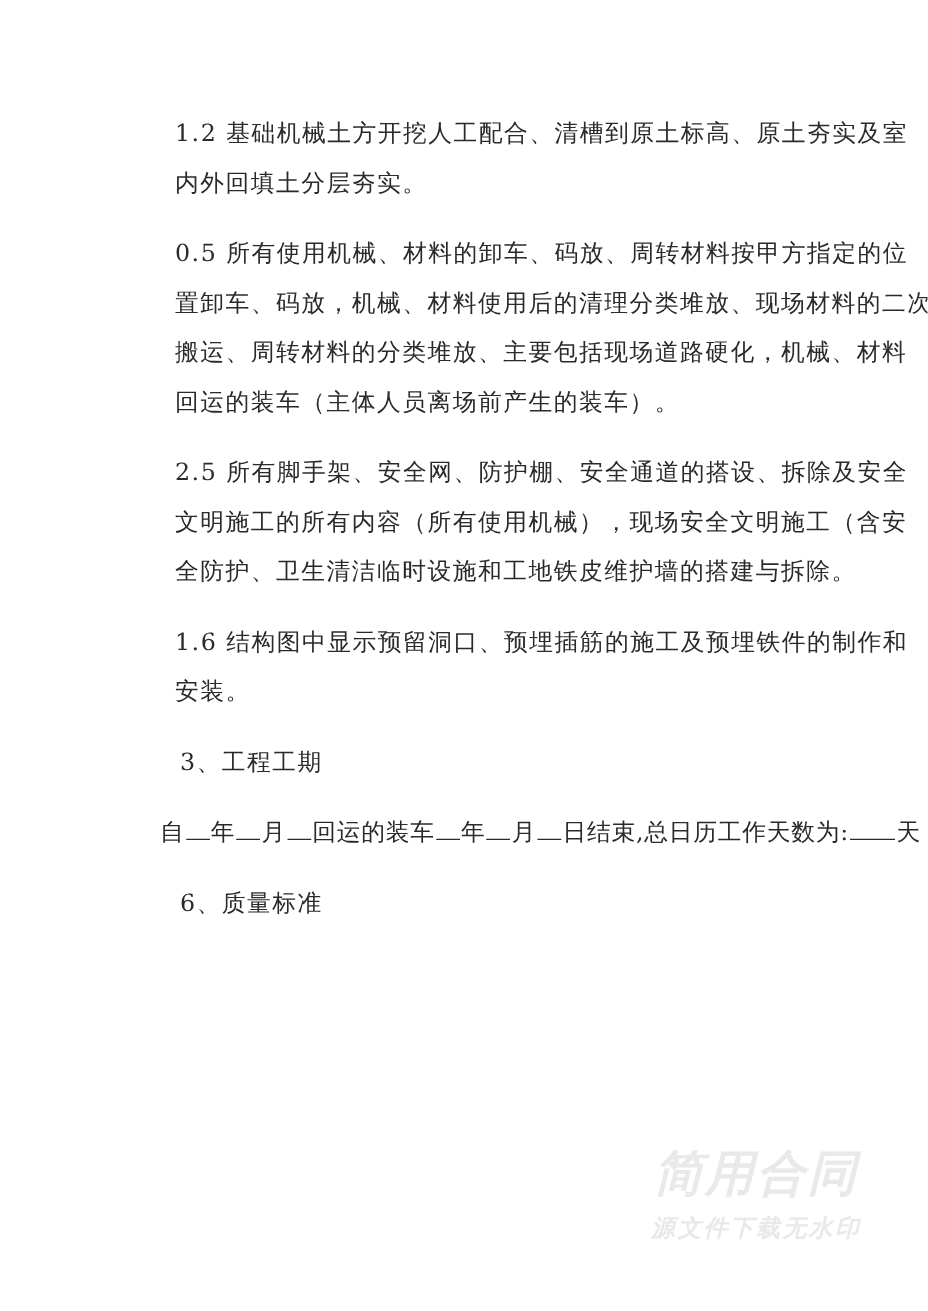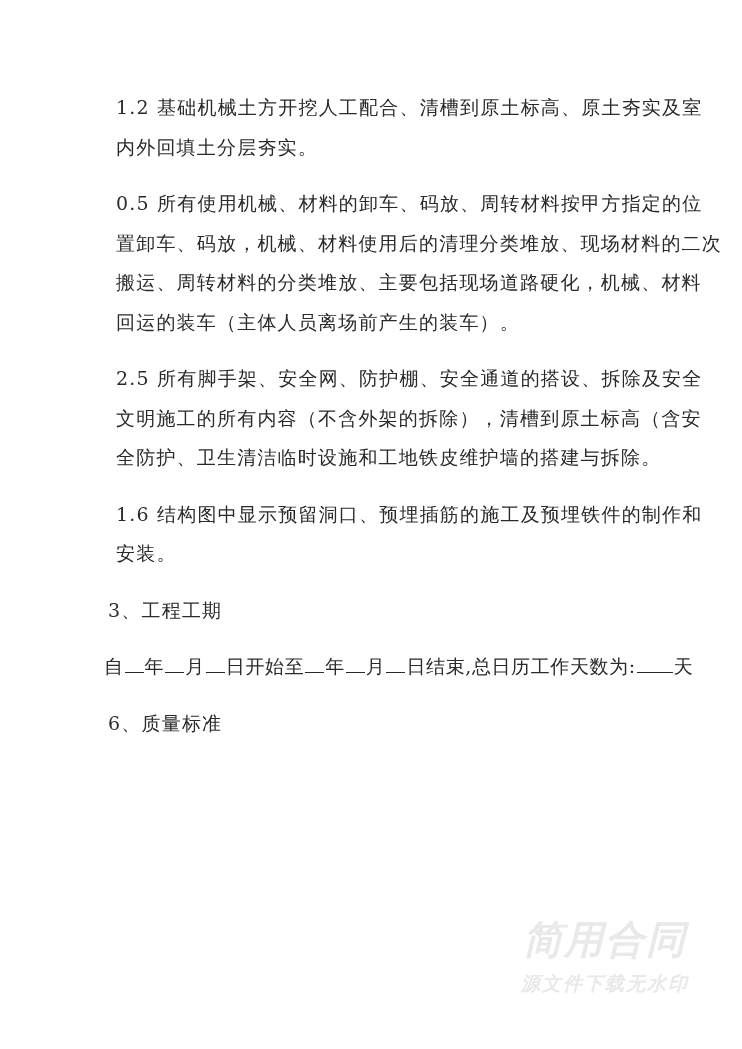--- a/index.html
+++ b/index.html
@@ -10,21 +10,21 @@
     body {
       width: 742px;
       height: 1049px;
       position: relative;
       overflow: hidden;
       font-family: "DejaVu Serif", "Liberation Serif", serif;
       color: #2a2a2a;
     }
     .page {
       position: absolute;
-      left: 104px;
+      left: 128px;
       top: 88px;
       width: 516px;
     }
     .para {
       font-size: 19px;
       line-height: 39.5px;
       letter-spacing: 1.2px;
       margin: 0 0 17px 0;
       text-align: justify;
     }
@@ -32,21 +32,21 @@
       text-indent: 12px;
     }
     .para .ln {
       display: block;
       white-space: nowrap;
     }
     .heading {
       font-size: 19px;
       line-height: 39.5px;
       letter-spacing: 1.2px;
-      margin: 0 0 17px 4px;
+      margin: 0 0 17px 16px;
     }
     .schedule {
       font-size: 19px;
       line-height: 39.5px;
       letter-spacing: 0.6px;
       margin: 0 0 17px 0;
       white-space: nowrap;
     }
     .blank {
       display: inline-block;
@@ -93,33 +93,33 @@
   <div class="para indent">
     <span class="ln">0.5 所有使用机械、材料的卸车、码放、周转材料按甲方指定的位</span>
     <span class="ln">置卸车、码放，机械、材料使用后的清理分类堆放、现场材料的二次</span>
     <span class="ln">搬运、周转材料的分类堆放、主要包括现场道路硬化，机械、材料</span>
     <span class="ln">回运的装车（主体人员离场前产生的装车）。</span>
   </div>
 
 
   <div class="para indent">
     <span class="ln">2.5 所有脚手架、安全网、防护棚、安全通道的搭设、拆除及安全</span>
-    <span class="ln">文明施工的所有内容（不含外架的拆除），清槽到原土标高（含安</span>
+    <span class="ln">文明施工的所有内容（所有使用机械），现场安全文明施工（含安</span>
     <span class="ln">全防护、卫生清洁临时设施和工地铁皮维护墙的搭建与拆除。</span>
   </div>
 
   <div class="para indent">
     <span class="ln">1.6 结构图中显示预留洞口、预埋插筋的施工及预埋铁件的制作和</span>
     <span class="ln">安装。</span>
   </div>
 
   <div class="heading">3、工程工期</div>
 
   <div class="schedule">
-    <span>自</span><span class="blank short"></span><span>年</span><span class="blank short"></span><span>月</span><span class="blank short"></span><span>日开始至</span><span class="blank short"></span><span>年</span><span class="blank short"></span><span>月</span><span class="blank short"></span><span>日结束,总日历工作天数为:</span><span class="blank long"></span><span>天</span>
+    <span>自</span><span class="blank short"></span><span>年</span><span class="blank short"></span><span>月</span><span class="blank short"></span><span>回运的装车</span><span class="blank short"></span><span>年</span><span class="blank short"></span><span>月</span><span class="blank short"></span><span>日结束,总日历工作天数为:</span><span class="blank long"></span><span>天</span>
   </div>
 
   <div class="heading">6、质量标准</div>
 
 </div>
 
 <div class="watermark">
   <div class="wm-title">简用合同</div>
   <div class="wm-sub">源文件下载无水印</div>
 </div>

